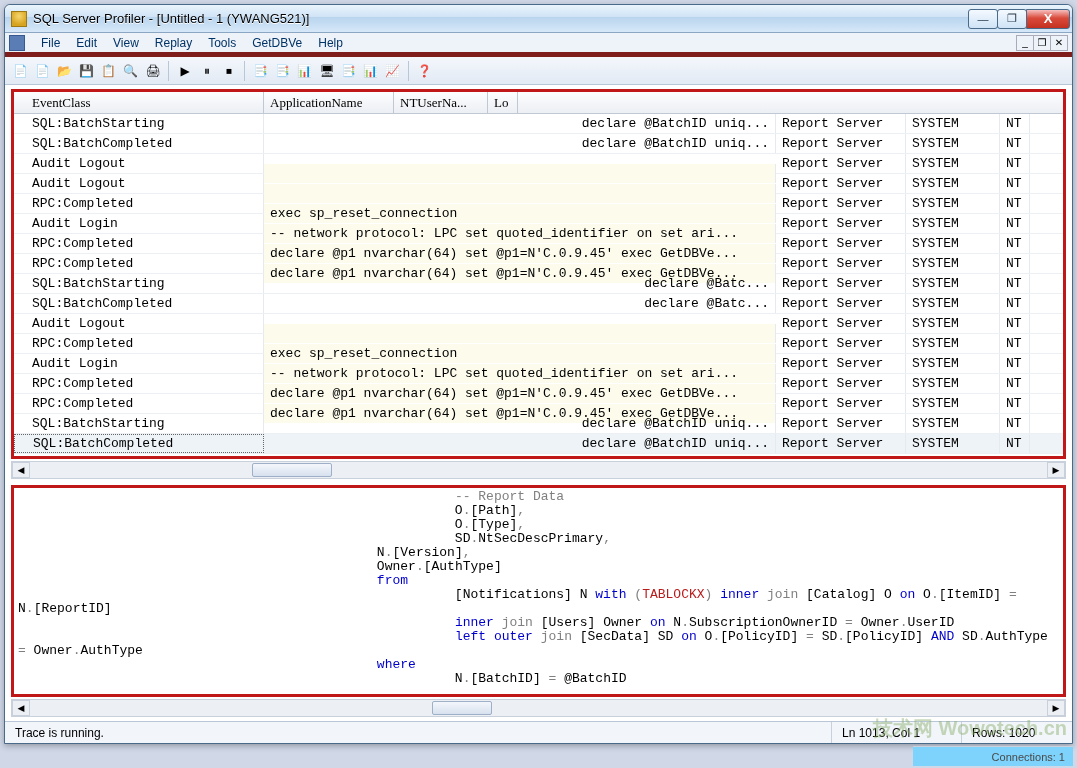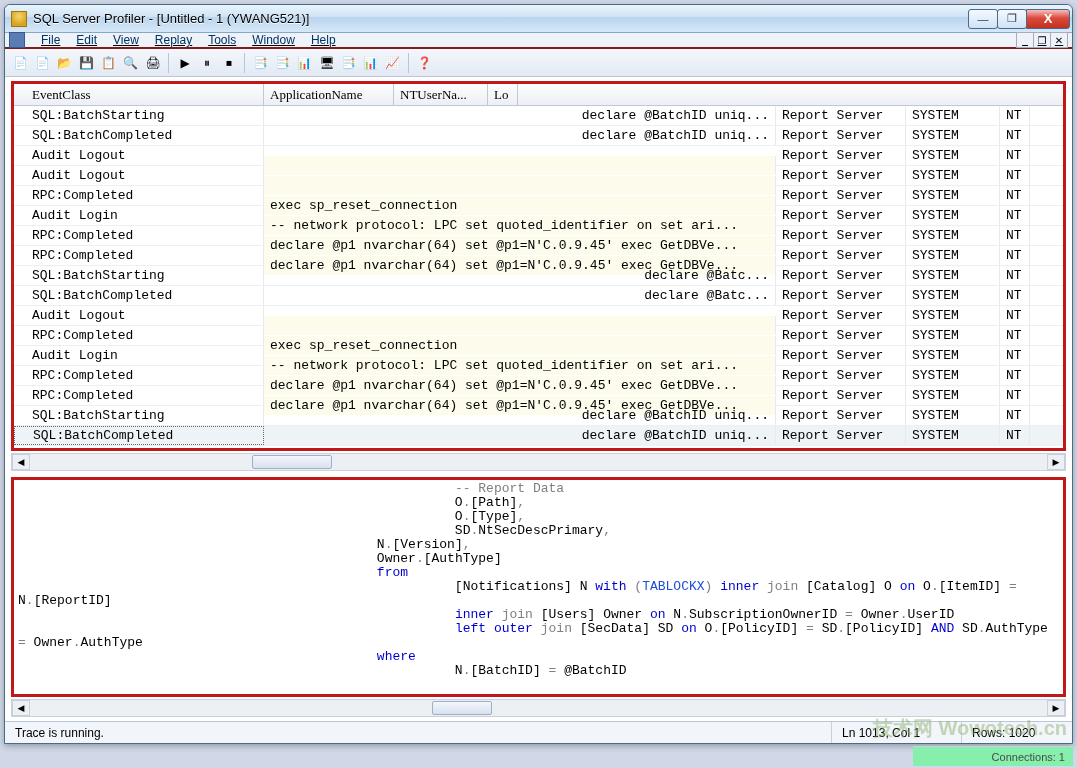--- a/index.html
+++ b/index.html
@@ -48,27 +48,26 @@
   .win-btn.close {
     width: 44px;
     margin-left:-1px;
     background: linear-gradient(#f7bfbf,#d94a3a 45%,#c43020);
     color:#fff;
     border-radius: 0 3px 3px 0;
     font-weight: bold;
     font-size: 13px;
   }
   .menubar {
-    height: 16px;
+    height: 24px;
     display: flex;
     align-items: center;
     padding: 0 4px;
     background: #eef3fa;
-    border-bottom: 2px solid #7f1d1d;
-    text-decoration: underline;
+    border-bottom: 5px solid #7f1d1d;
   }
   .mdi-icon {
     width:16px; height:16px;
     background: #5b7db5;
     margin-right: 8px;
     border:1px solid #36598f;
   }
   .menu-item { padding: 2px 8px; color:#003366; cursor:default; }
   .mdi-ctrl { margin-left:auto; display:flex; }
   .mdi-ctrl span { width:18px; height:16px; border:1px solid #aab; background:#eef3fa; display:inline-flex; align-items:center; justify-content:center; margin-left:-1px; font-size:10px; }
@@ -159,40 +158,40 @@
     overflow:hidden;
     font-family: Consolas, 'Courier New', monospace;
     font-size:13px;
     padding: 2px 4px;
     white-space: pre;
     line-height: 14px;
     color:#000;
   }
   .kw-grey{color:#808080;}
   .kw-blue{color:#0000cc;}
-  .kw-teal{color:#1d4ed8;}
+  .kw-teal{color:#b91c1c;}
 
   .statusbar {
     height: 22px;
     display:flex;
     align-items:center;
     border-top:1px solid #b9c6d7;
     background:#f2f5fa;
     font-family: Tahoma, sans-serif;
     font-size: 12px;
   }
   .statusbar .cell { padding:0 10px; border-right:1px solid #c8d0db; height:100%; display:flex; align-items:center; }
   .statusbar .cell.main { flex:1; }
 
   .conn-footer{
     position:absolute;
     right:4px; bottom:2px;
     height:20px;
     width:160px;
-    background:#86efac;
+    background:#7dd3fc;
     border-top:1px solid #c8d0db;
     font-size:11px;
     display:flex; align-items:center; justify-content:flex-end;
     padding-right:8px;
     color:#4a4a4a;
   }
   .watermark{
     position:absolute; right:10px; bottom:26px;
     font-size:20px; color:#8aae6a; opacity:.45; font-weight:bold;
     font-family: Arial; pointer-events:none;
@@ -220,21 +219,21 @@
   </div>
 
   <div class="menubar">
     <span class="mdi-icon"></span>
     <div id="menu-slot" style="display:flex">
         <span class="menu-item">File</span>
         <span class="menu-item">Edit</span>
         <span class="menu-item">View</span>
         <span class="menu-item">Replay</span>
         <span class="menu-item">Tools</span>
-        <span class="menu-item">Window</span>
+        <span class="menu-item">GetDBVe</span>
         <span class="menu-item">Help</span>
       </div>
     <div class="mdi-ctrl">
       <span>_</span>
       <span>❐</span>
       <span>✕</span>
     </div>
   </div>
 
   <div class="toolbar" id="toolbar">

